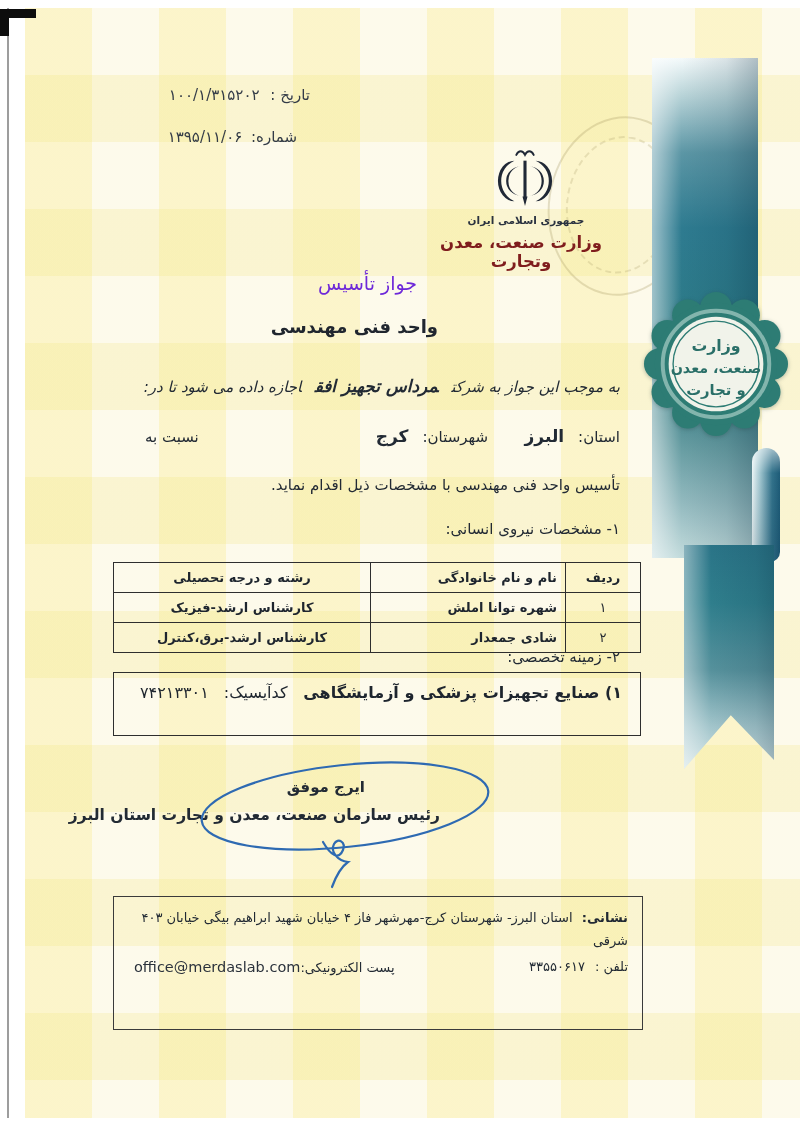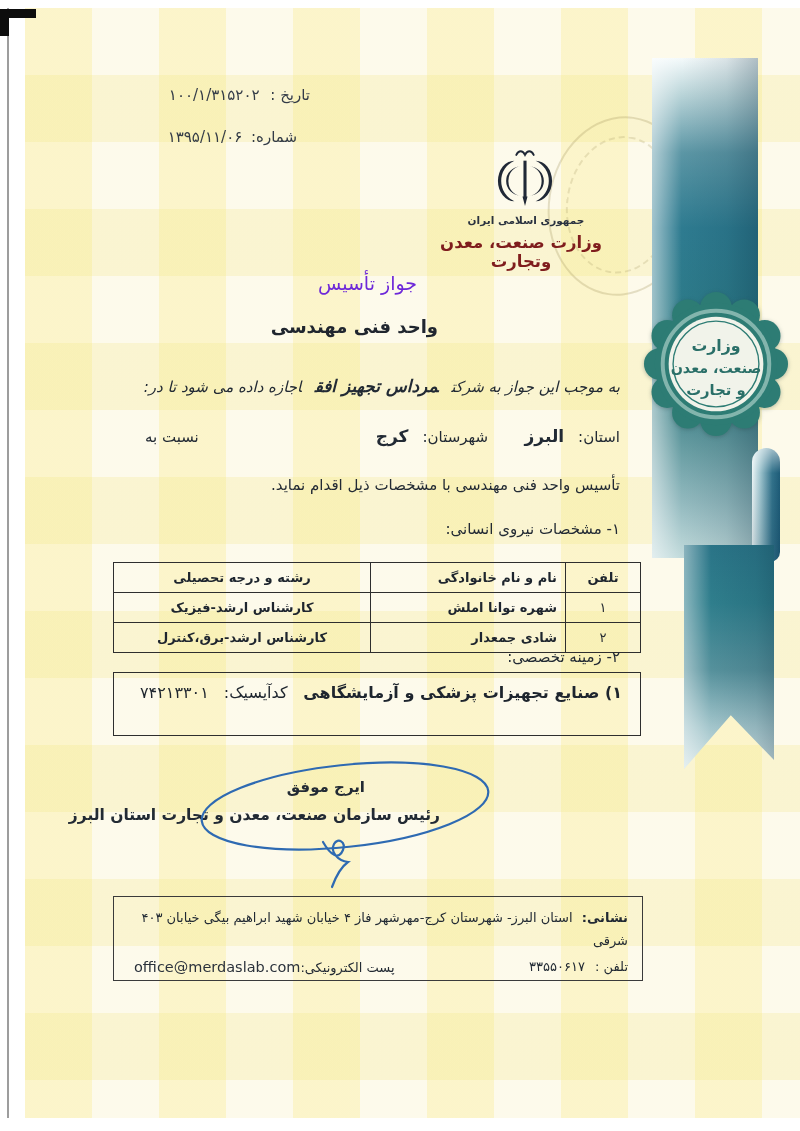--- a/index.html
+++ b/index.html
@@ -82,21 +82,21 @@
     display:flex;direction:rtl;justify-content:space-between;align-items:flex-start;padding:10px 18px 0 26px;box-sizing:border-box;}
   .spec-item{font-size:16px;font-weight:bold;white-space:nowrap;}
   .spec-isic{font-size:16px;font-weight:normal;white-space:nowrap;}
 
   
   .sig-name{right:435px;top:778px;font-size:15px;font-weight:bold;}
   .sig-role{right:360px;top:806px;font-size:15.5px;font-weight:bold;}
   .sig-svg{position:absolute;left:195px;top:758px;width:300px;height:132px;}
 
   
-  .footer-box{position:absolute;left:113px;top:896px;width:530px;height:85px;border:1.5px solid #3a3a3a;
+  .footer-box{position:absolute;left:113px;top:896px;width:530px;height:134px;border:1.5px solid #3a3a3a;
     box-sizing:border-box;direction:rtl;padding:10px 14px 6px 14px;font-size:13px;color:#222a34;}
   .footer-line{line-height:1.75;}
   .footer-contact{display:flex;justify-content:space-between;align-items:center;margin-top:6px;padding-left:6px;}
   .email-ltr{direction:ltr;unicode-bidi:isolate;font-size:14.5px;color:#2b323c;}
 </style>
 </head>
 <body>
 
 <div class="paper"></div>
 <div class="edge-line"></div>
@@ -145,21 +145,21 @@
 </div>
 <div class="abs rtl txt" style="left:145px;top:428px;">نسبت به</div>
 
 <div class="abs rtl txt" style="right:180px;top:476px;">تأسیس واحد فنی مهندسی با مشخصات ذیل اقدام نماید.</div>
 
 <div class="abs rtl txt" style="right:180px;top:520px;">۱- مشخصات نیروی انسانی:</div>
 
 <table class="hr-table">
   <tbody>
       <tr>
-    <th class="col-row">تلفن</th>
+    <th class="col-row">ردیف</th>
     <th class="col-name">نام و نام خانوادگی</th>
     <th class="col-deg">رشته و درجه تحصیلی</th>
   </tr>
   <tr>
     <td class="col-row">۱</td>
     <td class="col-name">شهره توانا املش</td>
     <td class="col-deg">کارشناس ارشد-فیزیک</td>
   </tr>
   <tr>
     <td class="col-row">۲</td>

